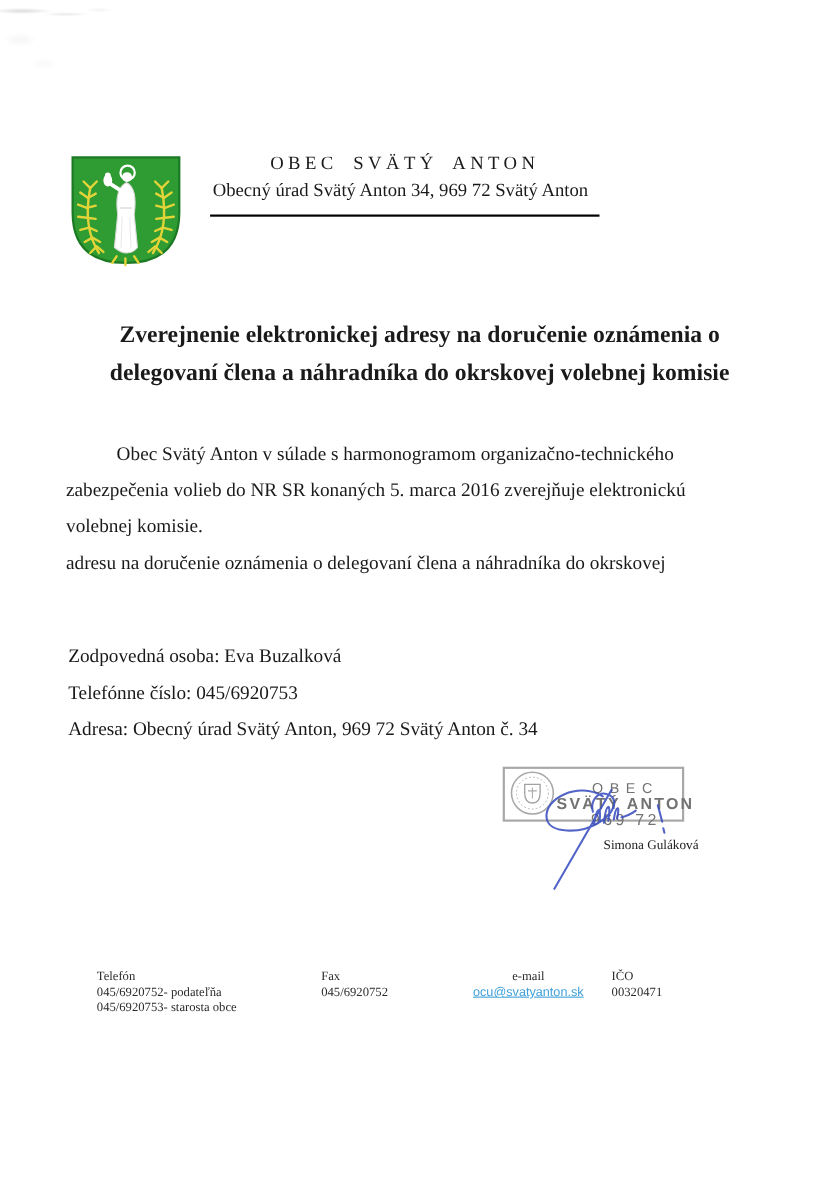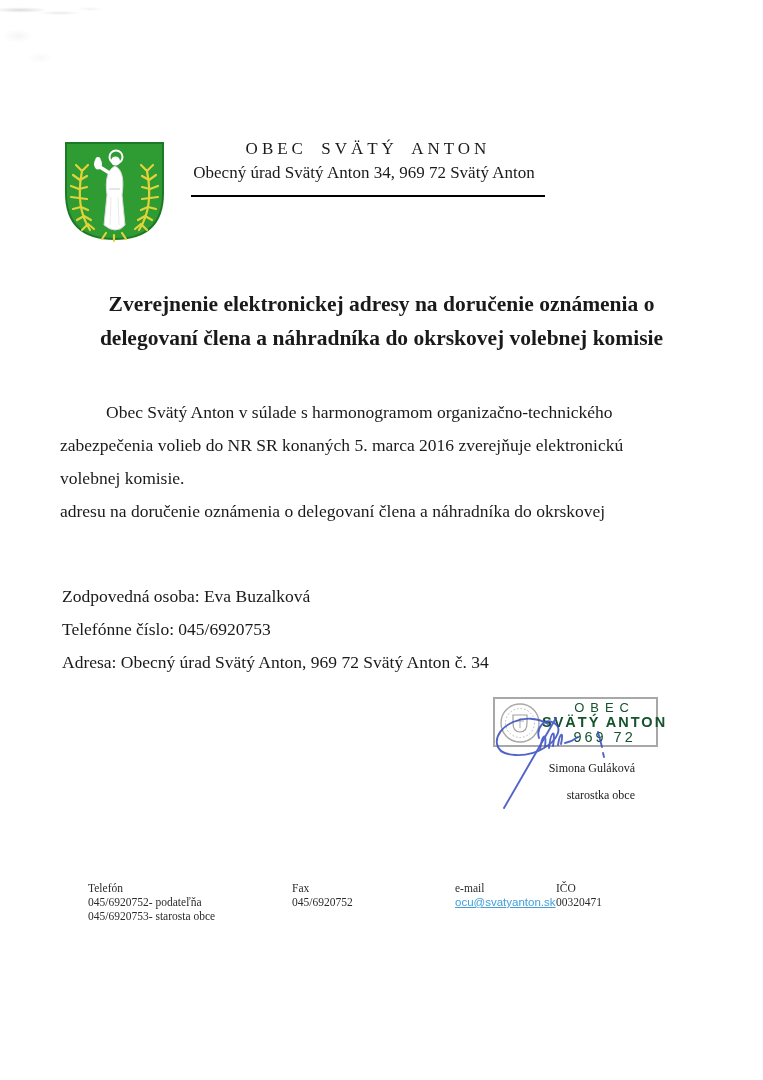--- a/index.html
+++ b/index.html
@@ -61,23 +61,22 @@
   .email-line .val{font-weight:bold;}
 
   
   .contact{position:absolute;left:62px;top:580px;font-size:17.5px;line-height:33px;}
   .contact div{white-space:nowrap;}
 
   
   .stamp{
     position:absolute;left:457px;top:697px;width:165px;height:50px;
     border:2px solid #a8a8a8;box-sizing:border-box;
-    display:flex;align-items:flex-end;
-    color:#14532d;
-    margin-left:36px;
+    display:flex;align-items:flex-start;
+    color:#737373;
   }
   .stamp-seal{flex:0 0 auto;margin-left:3px;}
   .stamp-text{
     flex:1;text-align:center;font-family:"Liberation Sans",sans-serif;
     line-height:15px;margin-top:10px;
   }
   .stamp-l1{font-size:13px;letter-spacing:6px;}
   .stamp-l2{font-size:14.5px;letter-spacing:2px;font-weight:bold;white-space:nowrap;}
   .stamp-l3{font-size:14.5px;letter-spacing:3px;}
 
@@ -86,21 +85,21 @@
   .signer{
     position:absolute;left:455px;top:755px;width:180px;text-align:right;
     font-size:12px;line-height:27px;
   }
 
   
   .footer{position:absolute;left:0;top:881px;width:763px;font-size:11.5px;line-height:14px;color:#2b2b2b;}
   .fcol{position:absolute;top:0;white-space:nowrap;}
   .fcol.c1{left:88px;}
   .fcol.c2{left:292px;}
-  .fcol.c3{left:455px;}
+  .fcol.c3{left:430px;text-align:center;}
   .fcol.c4{left:536px;margin-left:20px;}
   .flink{
     font-family:"Liberation Sans",sans-serif;
     color:#41a0d9;text-decoration:underline;cursor:pointer;font-size:11.5px;
   }
 </style>
 </head>
 <body>
 
 <div class="page">
@@ -187,21 +186,20 @@
     <g stroke="#3b4fc0" stroke-width="1.9" fill="none" stroke-linecap="round" opacity="0.88">
       <path d="M96 22 C74 8 42 24 45 42 C47 56 76 56 92 46 C106 38 112 24 100 20 C92 17 84 26 87 36"></path>
       <path d="M88 48 C90 32 95 29 93 45 M97 46 C99 28 104 26 101 44 M106 43 C108 30 112 29 109 42 M113 41 C118 40 122 38 126 35"></path>
       <path d="M104 16 C88 44 68 78 52 106"></path>
       <path d="M146 30 L150 45 M151 51 L152 55"></path>
     </g>
   </svg>
 
   <div class="signer">
     <div>Simona Guláková</div>
-    <div>starostka obce</div>
   </div>
 
   <div class="footer">
     <div class="fcol c1">
       <div>Telefón</div>
       <div>045/6920752- podateľňa</div>
       <div>045/6920753- starosta obce</div>
     </div>
     <div class="fcol c2">
       <div>Fax</div>

